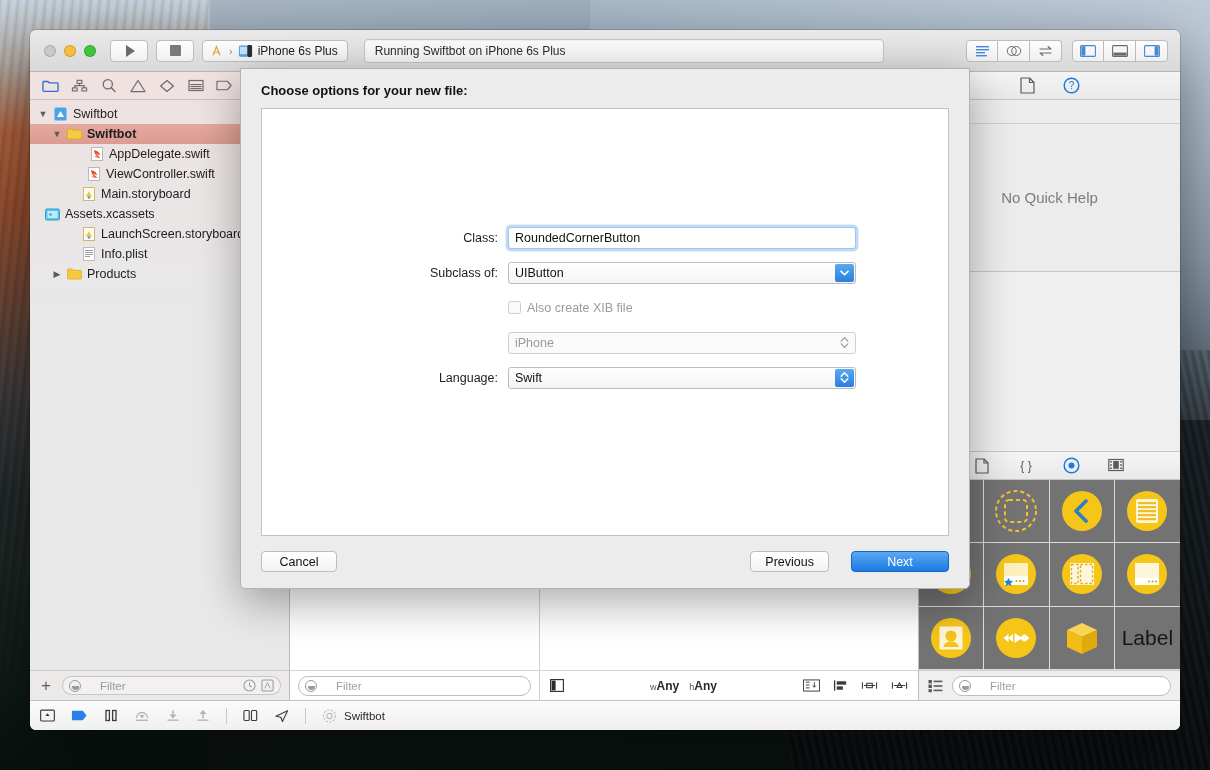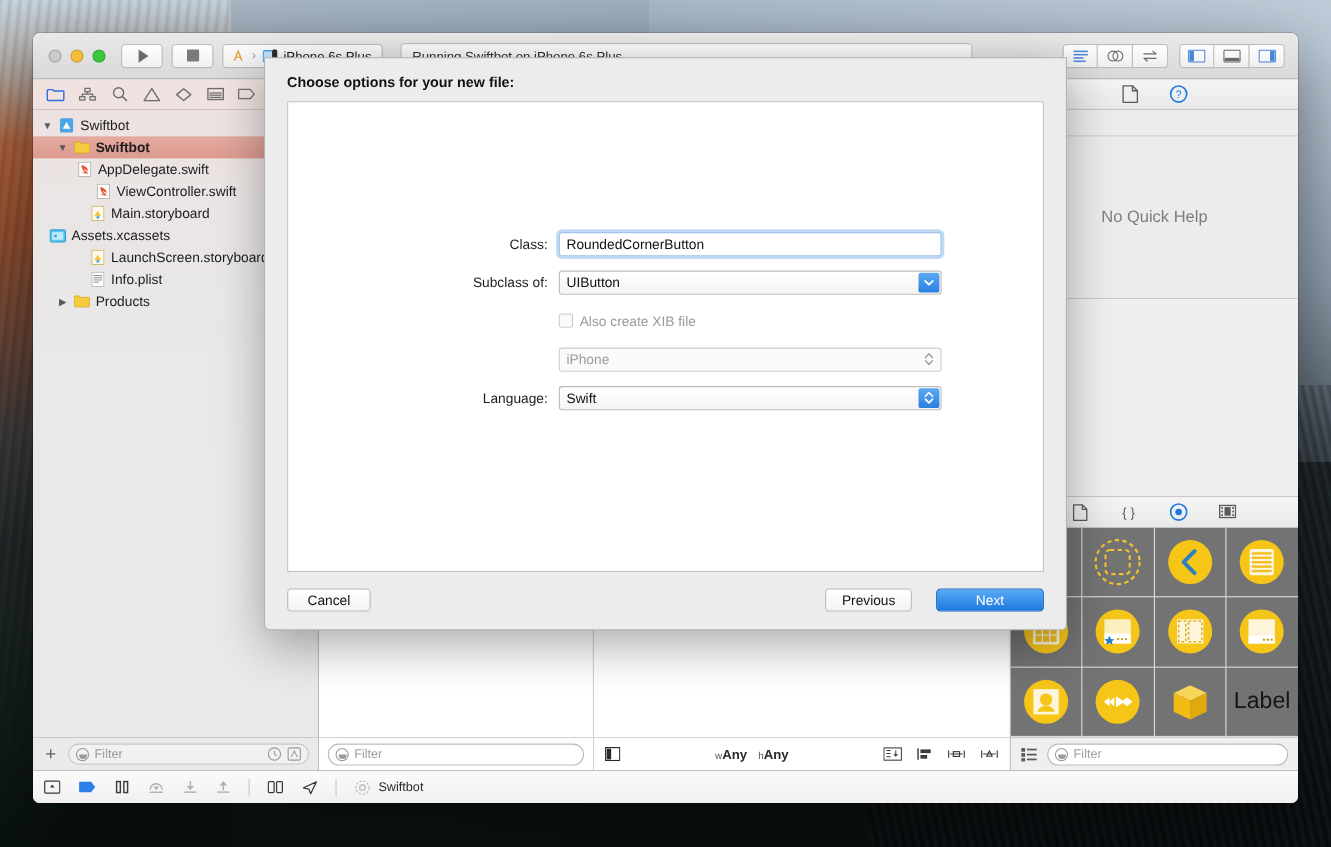--- a/index.html
+++ b/index.html
@@ -148,21 +148,21 @@
     height: 30px; flex: 0 0 30px;
     display:flex; align-items:center; gap: 8px; padding: 0 8px;
     border-top: 1px solid rgba(0,0,0,0.13);
     background: rgba(236,232,232,0.75);
   }
   .plus-btn { font-size: 17px; color: #5e5e5e; width: 16px; text-align:center; line-height: 1;}
   .filter-field {
     flex: 1 1 auto; height: 19px; border-radius: 10px;
     background: rgba(255,255,255,0.35);
     border: 1px solid rgba(0,0,0,0.18);
-    display:flex; align-items:center; gap: 5px; padding: 0 6px;
+    display:flex; align-items:center; gap: 19px; padding: 0 6px;
     font-size: 11.5px; color: #9a9a9a;
   }
   .mag-circle {
     width: 12px; height: 12px; border-radius:50%;
     border: 1.2px solid #9a9a9a; position: relative; flex:0 0 12px;
   }
   .mag-circle::after{content:"";position:absolute;left:1.5px;top:5.5px;width:7px;height:4px;background:#9a9a9a;border-radius:0 0 5px 5px;}
 
   
   #editor-area { flex: 1 1 auto; display: flex; flex-direction: column; background: #fff; min-width: 0; }
@@ -225,21 +225,21 @@
   #debugbar {
     height: 30px; flex: 0 0 30px; border-top: 1px solid #c2c2c2;
     background: linear-gradient(180deg,#fbfbfb,#f0f0f0);
     display:flex; align-items:center; gap: 16px; padding: 0 10px;
     font-size: 11.5px; color: #2b2b2b;
   }
   .dbg-sep { width:1px;height:16px;background:#c9c9c9;}
 
   
   #sheet {
-    position: absolute; left: 240px; top: 52px; width: 730px; height: 521px;
+    position: absolute; left: 240px; top: 68px; width: 730px; height: 521px;
     background: #ececec;
     border: 1px solid #b3b3b3;
     border-radius: 0 0 5px 5px;
     box-shadow: 0 14px 44px rgba(0,0,0,0.33);
     display: flex; flex-direction: column;
     padding: 0 20px 16px 20px;
   }
   #sheet-title { font-size: 13px; font-weight: bold; color: #111; padding: 14px 0 10px 0; }
   #sheet-content {
     flex: 1 1 auto; background: #fff; border: 1px solid #c3c3c3;
@@ -454,21 +454,21 @@
           <div class="tree-row selected" style="padding-left:22px">
             <span class="disc">▼</span>
             <span class="fico">
               <svg width="15" height="12" viewBox="0 0 15 12">
                   <path d="M0.5 2 a1 1 0 0 1 1 -1 h3.6 l1.1 1.3 h7.3 a1 1 0 0 1 1 1 v6.7 a1 1 0 0 1 -1 1 H1.5 a1 1 0 0 1 -1 -1 z" fill="#f4cb3f" stroke="#d9a821" stroke-width="0.7"></path>
                 </svg>
             </span>
             <span>Swiftbot</span>
           </div>
 
-          <div class="tree-row" style="padding-left:24px">
+          <div class="tree-row" style="padding-left:44px">
             <span class="disc empty">▶</span>
             <span class="fico">
               <svg width="12" height="14" viewBox="0 0 12 14">
                   <rect x="0.5" y="0.5" width="11" height="13" fill="#fff" stroke="#b9b9b9"></rect>
                   <path d="M3 3.2 C6 3.2 9 5.5 9 8.6 C8 7.8 6.5 7 5 6.4 C6.4 7.9 8 9.4 9.3 10.4 C7.4 11.3 4.6 10.6 3 8.6 C4.3 9.4 5.6 9.7 6.6 9.6 C5 8.6 3.6 6.9 3 3.2 z" fill="#e8502e"></path>
                 </svg>
             </span>
             <span>AppDelegate.swift</span>
           </div>
 

